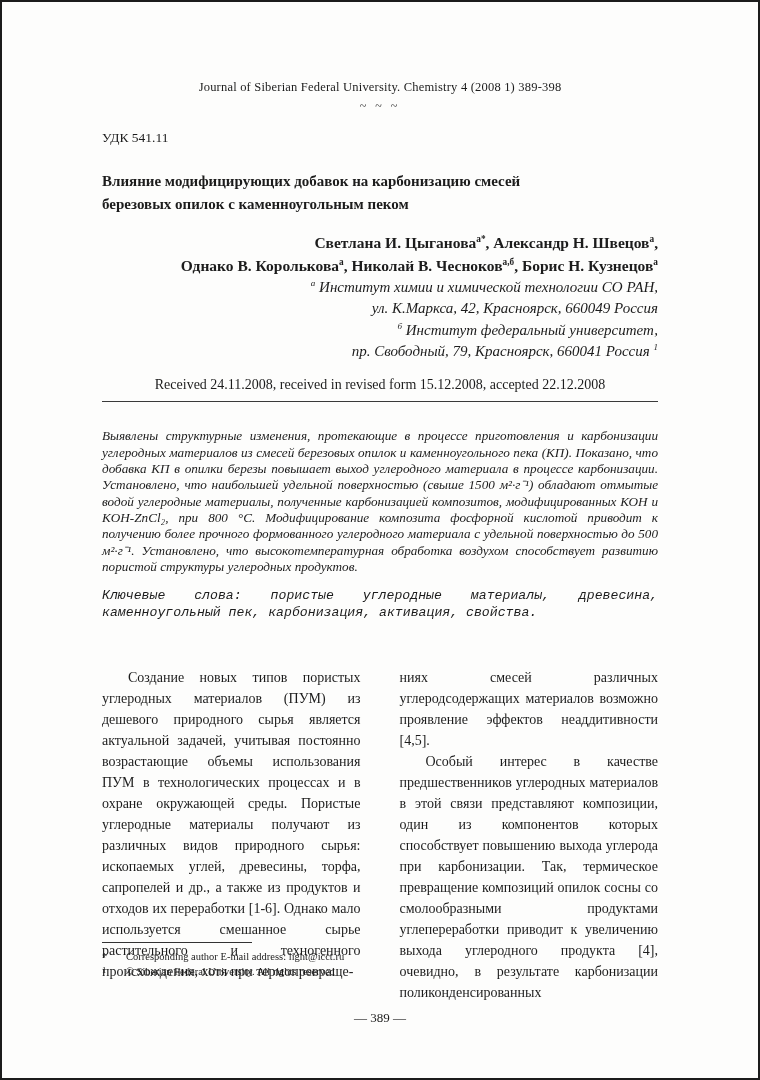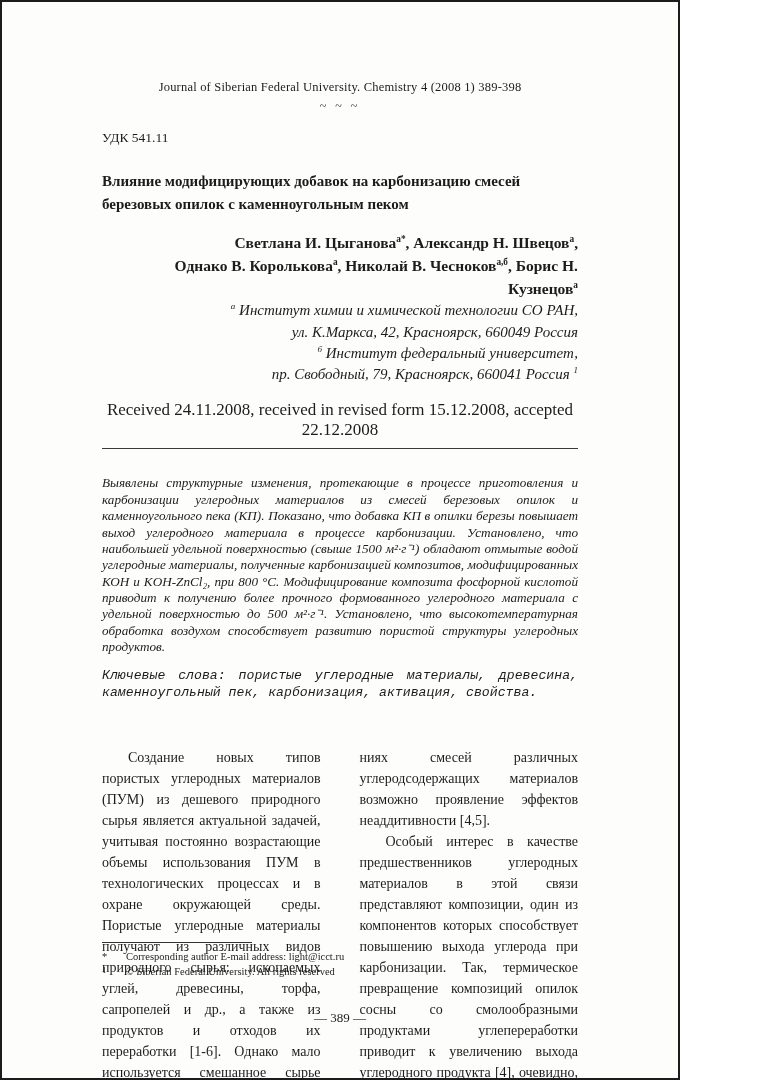--- a/index.html
+++ b/index.html
@@ -1,38 +1,38 @@
 <!DOCTYPE html>
 <html><head>
 <meta charset="utf-8">
 <style>
   * { margin: 0; padding: 0; box-sizing: border-box; }
   html, body { background: #ffffff; }
   .page {
-    width: 680px; height: 1080px;
+    width: 760px; height: 1080px;
     background: #fdfdfc;
     border: 2px solid #1c1c1c;
     position: relative; overflow: hidden;
     font-family: "Liberation Serif", serif;
     color: #1c1c1c;
   }
   .content { padding: 78px 100px 0 100px; }
 
   .journal-header { text-align: center; font-size: 12.5px; letter-spacing: 0.2px; }
   .tilde { text-align: center; font-size: 12px; margin-top: 4px; letter-spacing: 3px; color: #2a2a2a; }
 
   .udc { margin-top: 16px; font-size: 13.5px; }
 
   .title { margin-top: 24px; font-size: 15px; font-weight: bold; line-height: 1.55; }
 
   .authors { margin-top: 14px; text-align: right; font-size: 15.5px; font-weight: bold; line-height: 1.5; }
   .authors sup, .affil sup { font-size: 0.6em; line-height: 0; }
   .affil { text-align: right; font-style: italic; font-size: 15px; line-height: 1.42; }
 
-  .received { margin-top: 15px; text-align: center; font-size: 17px; }
+  .received { margin-top: 15px; text-align: center; font-size: 14px; }
   .rule { margin-top: 8px; border-top: 1px solid #3a3a3a; }
 
   .abstract { margin-top: 26px; font-style: italic; font-size: 13.2px; line-height: 1.24; text-align: justify; }
   .keywords { margin-top: 13px; font-style: italic; font-size: 13.2px; line-height: 1.24; text-align: justify; font-family: Liberation Mono, monospace; }
 
   .body-cols { margin-top: 46px; display: flex; gap: 39px; }
   .col { width: 269px; font-size: 14px; line-height: 1.5; text-align: justify; }
   .col p.indent { text-indent: 26px; }
 
   .footer { position: absolute; left: 100px; right: 100px; bottom: 52px; }

